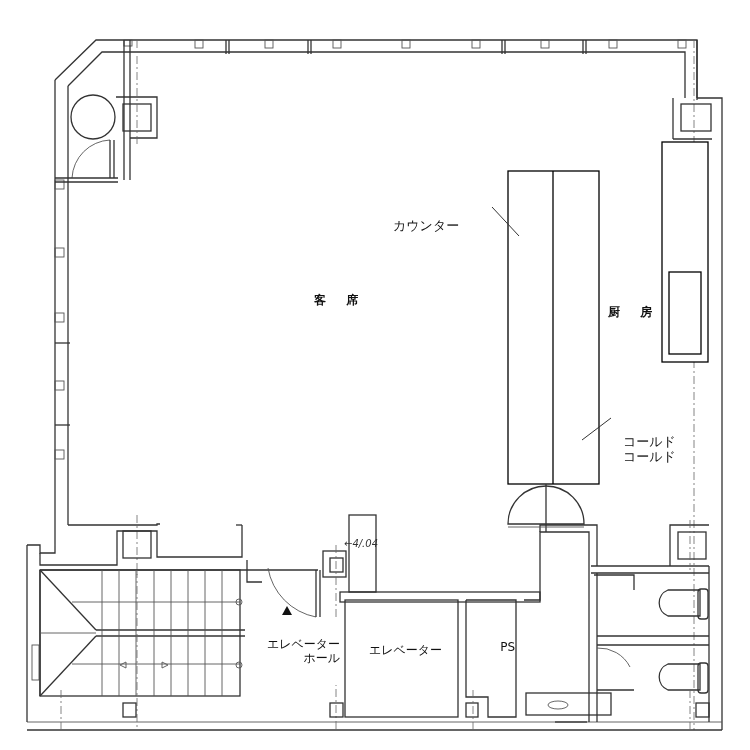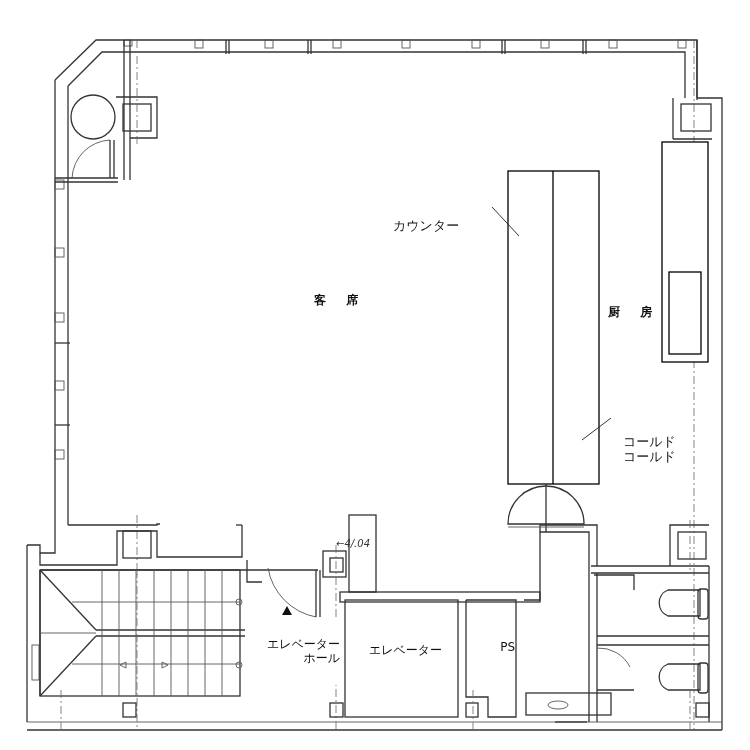--- a/index.html
+++ b/index.html
@@ -214,13 +214,13 @@
   <div>コールド</div>
 </div>
 
 <div class="bgpatch" style="left:250px;top:620px;width:93px;height:65px;"></div>
 <div class="lbl sm" style="left:252px;top:638px;width:88px;">
   <div>エレベーター</div>
   <div>ホール</div>
 </div>
 <div class="lbl sm" style="left:362px;top:644px;width:80px;">エレベーター</div>
 <div class="lbl sm" style="left:485px;top:641px;width:30px;font-size:12px;">PS</div>
-<div class="lbl" style="left:336px;top:538px;font-size:10px;font-style:italic;color:#333;">←4/.04</div>
+<div class="lbl" style="left:344px;top:538px;font-size:10px;font-style:italic;color:#333;">←4/.04</div>
 
 </body></html>

